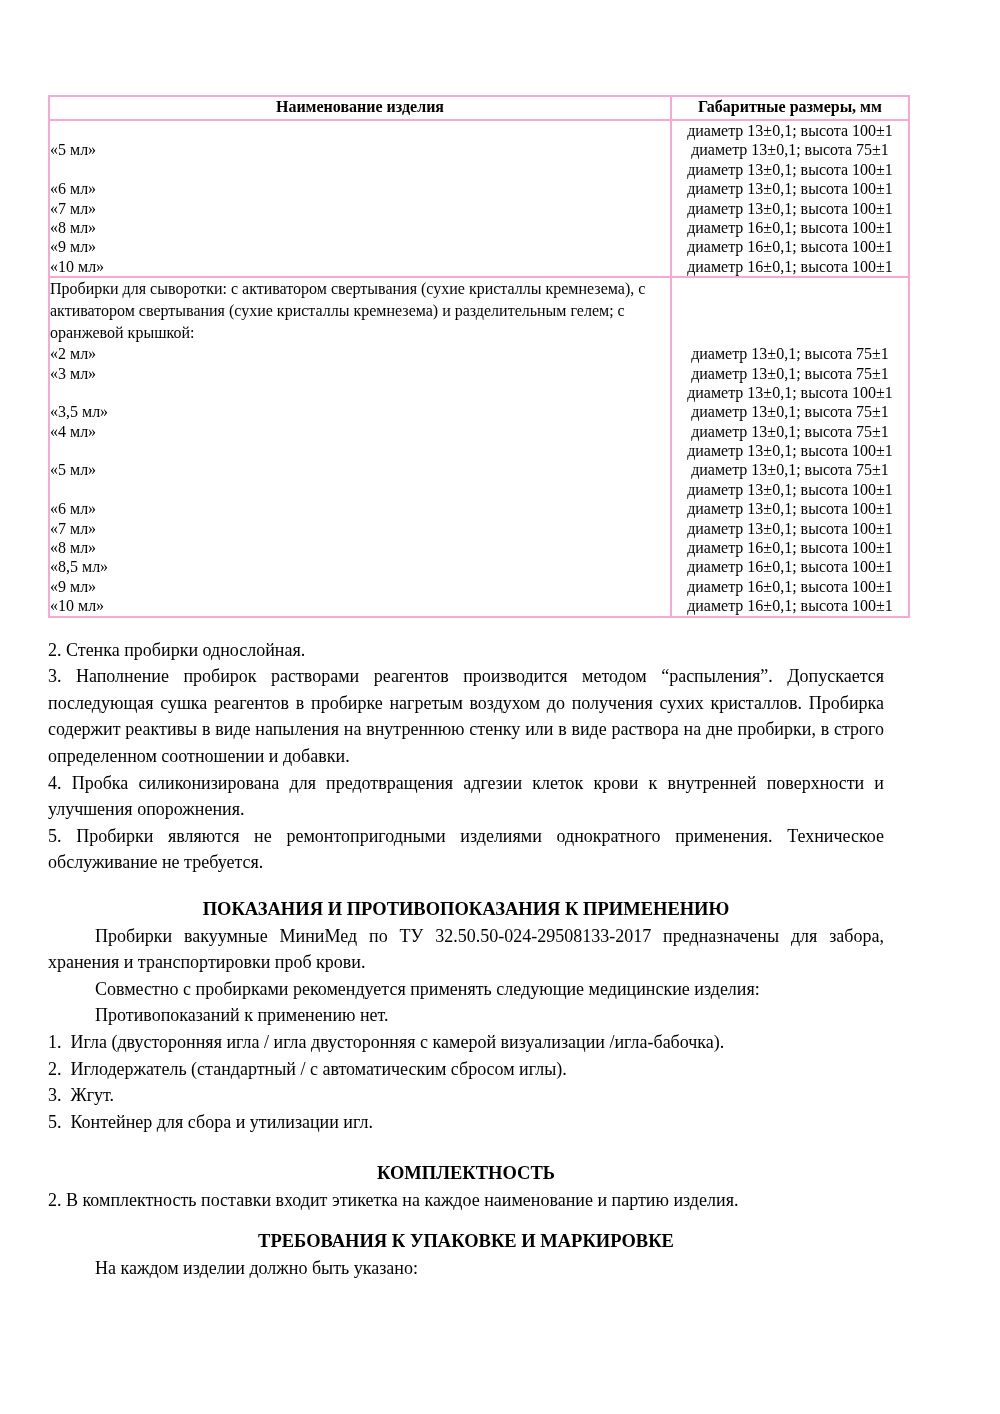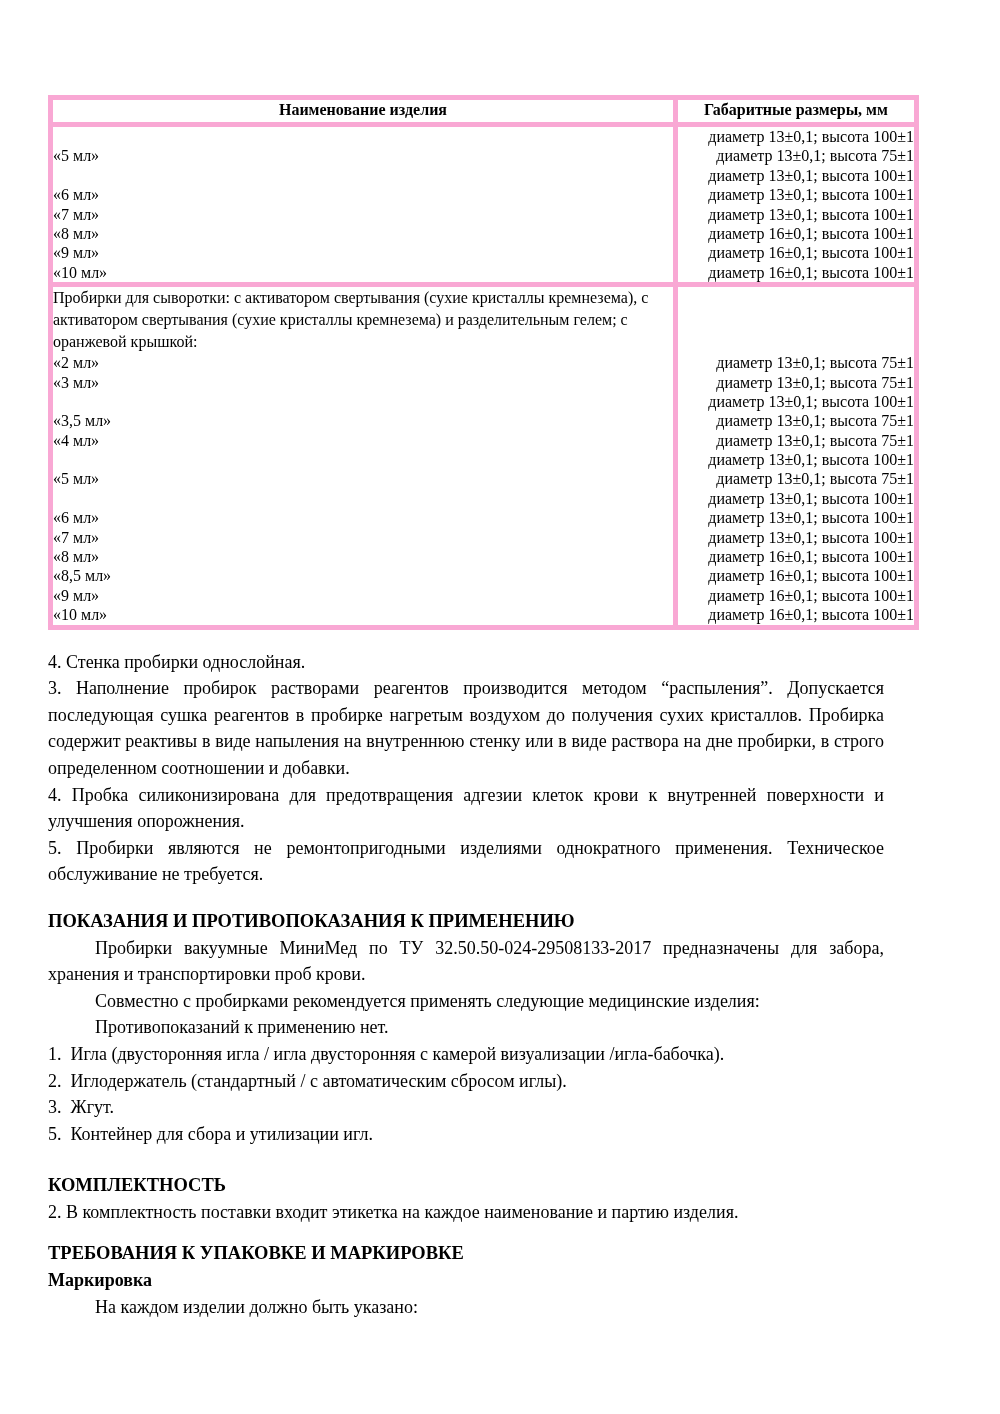--- a/index.html
+++ b/index.html
@@ -6,37 +6,37 @@
   body {
     width: 1000px; height: 1414px;
     background: #ffffff; color: #000000;
     font-family: "Liberation Serif", "DejaVu Serif", serif;
     overflow: hidden;
   }
   .page { box-sizing: border-box; padding: 95px 48px 0 48px; }
 
   
   table.sizes { border-collapse: collapse; width: 858px; table-layout: fixed; }
-  table.sizes th, table.sizes td { border: 5px solid #f9a8d4; padding: 0; vertical-align: top; }
+  table.sizes th, table.sizes td { border: 2px solid #f9a8d4; padding: 0; vertical-align: top; }
   th.col-name { width: 620px; }
   th.col-size { width: 236px; }
   table.sizes th { font-size: 16px; font-weight: bold; text-align: center; padding: 1px 0 3px 0; }
   .labels-cell { padding: 2px 0 3px 5px; border-radius: 32px; }
-  .sizes-cell  { padding: 2px 0 3px 0; text-align: right; }
+  .sizes-cell  { padding: 2px 0 3px 0; text-align: center; }
   .tline { height: 19.4px; line-height: 19.4px; font-size: 16px; white-space: nowrap; }
   .desc { font-size: 16px; line-height: 21.8px; height: 66px; padding-right: 14px; }
   .desc-spacer { height: 66px; }
 
   
   .bodytext { width: 836px; font-size: 18px; line-height: 26.6px; margin-top: 19px; }
   .bodytext p { margin: 0; }
   .just { text-align: justify; }
   .ind  { text-indent: 47px; }
   .li   { margin-left: 47px; }
-  h2 { font-size: 18.5px; font-weight: bold; text-align: left; margin: 0; line-height: 26.6px; }
+  h2 { font-size: 18.5px; font-weight: bold; text-align: center; margin: 0; line-height: 26.6px; }
   .m-ind  { margin-top: 20px; }
   .m-comp { margin-top: 25px; }
   .m-pack { margin-top: 15px; }
   .sub { font-weight: bold; margin-left: 97px; }
 </style>
 </head>
 <body>
 
 <div class="page">
 
@@ -103,35 +103,34 @@
           <div class="tline">диаметр 16±0,1; высота 100±1</div>
           <div class="tline">диаметр 16±0,1; высота 100±1</div>
           <div class="tline">диаметр 16±0,1; высота 100±1</div>
           <div class="tline">диаметр 16±0,1; высота 100±1</div>
         </td>
       </tr>
     </tbody>
   </table>
 
   <div class="bodytext">
-    <p class="just">4. Стенка пробирки однослойная.</p>
+    <p class="just">2. Стенка пробирки однослойная.</p>
     <p class="just">3. Наполнение пробирок растворами реагентов производится методом “распыления”. Допускается последующая сушка реагентов в пробирке нагретым воздухом до получения сухих кристаллов. Пробирка содержит реактивы в виде напыления на внутреннюю стенку или в виде раствора на дне пробирки, в строго определенном соотношении и добавки.</p>
     <p class="just">4. Пробка силиконизирована для предотвращения адгезии клеток крови к внутренней поверхности и улучшения опорожнения.</p>
     <p class="just">5. Пробирки являются не ремонтопригодными изделиями однократного применения. Техническое обслуживание не требуется.</p>
 
     <h2 class="m-ind">ПОКАЗАНИЯ И ПРОТИВОПОКАЗАНИЯ К ПРИМЕНЕНИЮ</h2>
     <p class="ind just">Пробирки вакуумные МиниМед по ТУ 32.50.50-024-29508133-2017 предназначены для забора, хранения и транспортировки проб крови.</p>
     <p class="ind">Совместно с пробирками рекомендуется применять следующие медицинские изделия:</p>
     <p class="ind">Противопоказаний к применению нет.</p>
     <p class="li">1.&nbsp; Игла (двусторонняя игла / игла двусторонняя с камерой визуализации /игла-бабочка).</p>
     <p class="li">2.&nbsp; Иглодержатель (стандартный / с автоматическим сбросом иглы).</p>
     <p class="li">3.&nbsp; Жгут.</p>
     <p class="li">5.&nbsp; Контейнер для сбора и утилизации игл.</p>
 
     <h2 class="m-comp">КОМПЛЕКТНОСТЬ</h2>
     <p class="just">2. В комплектность поставки входит этикетка на каждое наименование и партию изделия.</p>
 
     <h2 class="m-pack">ТРЕБОВАНИЯ К УПАКОВКЕ И МАРКИРОВКЕ</h2>
-    <p class="sub">Маркировка</p>
     <p class="ind">На каждом изделии должно быть указано:</p>
   </div>
 
 </div>
 
 </body></html>

